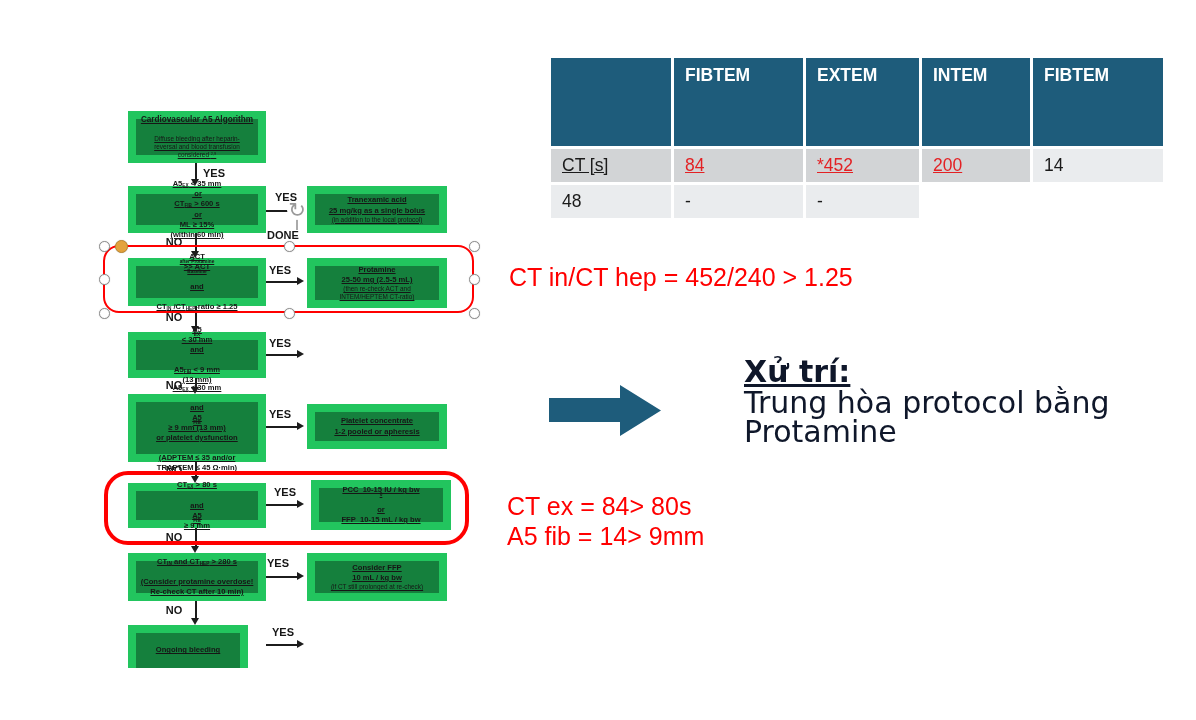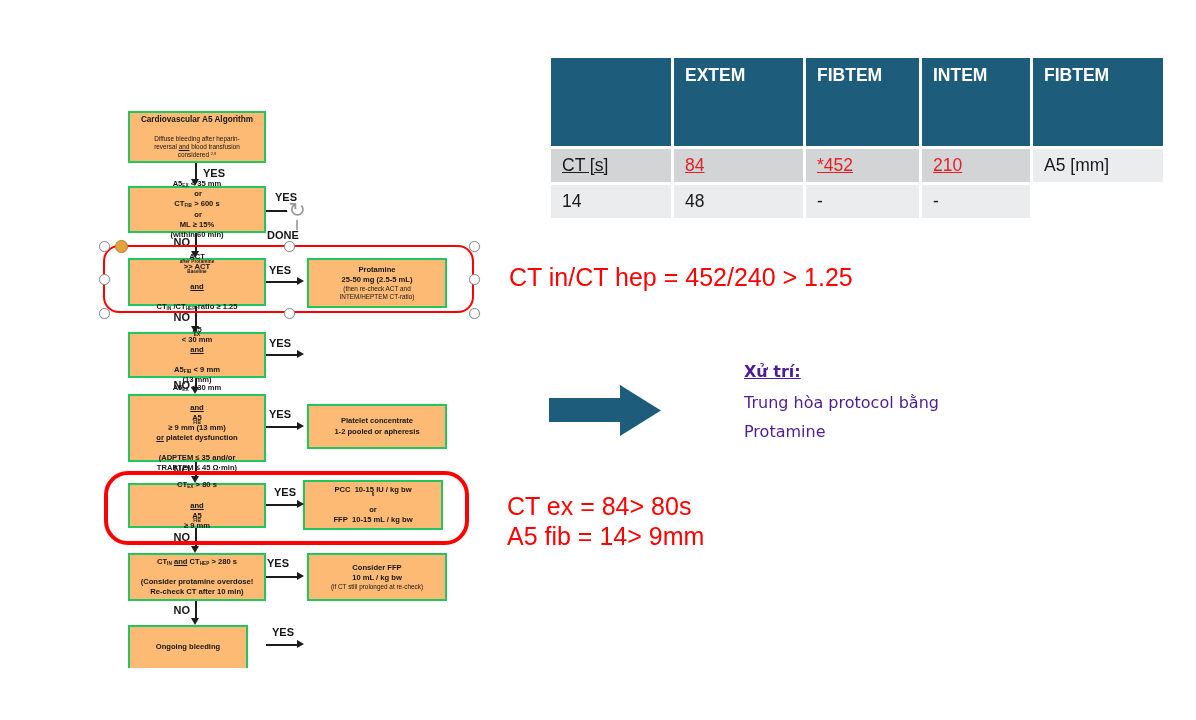--- a/index.html
+++ b/index.html
@@ -5,37 +5,37 @@
   :root{
     --teal:#1E5C7B; --red:#FF0000; --tableRed:#E32124;
     --row1bg:#D2D4D6; --row2bg:#EAECEE; --handleOrange:#E3A23D;
   }
   html,body{margin:0;padding:0;background:#fff;}
   #page{position:relative;width:1196px;height:720px;background:#fff;overflow:hidden;
         font-family:"Liberation Sans","DejaVu Sans",sans-serif;}
 
   
   #flowchart{position:absolute;left:95px;top:105px;width:385px;height:565px;}
-  .fbox{position:absolute;border:2px solid #22c55e;background:#fdba74;box-sizing:border-box;
+  .fbox{position:absolute;border:8px solid #22c55e;background:#15803d;box-sizing:border-box;
         display:flex;flex-direction:column;justify-content:center;text-align:center;
-        font-size:7.6px;line-height:1.32;color:#161616;padding:1px 3px;font-weight:600;}
+        font-size:7.6px;line-height:1.32;color:#161616;padding:1px 3px;font-weight:600;text-decoration:underline;}
   .fbox .small{font-size:6.4px;font-weight:400;line-height:1.25;}
   .fbox b{font-weight:800;}
   .fbox .t{font-size:8.2px;}
   .fbox sub{font-size:0.62em;vertical-align:-0.25em;line-height:0;}
   .fbox sup{font-size:0.62em;vertical-align:0.45em;line-height:0;}
   .cut{border-bottom:none;}
   .vline{position:absolute;width:2px;background:#1c1c1c;}
   .hline{position:absolute;height:2px;background:#1c1c1c;}
   .ah-d{position:absolute;width:0;height:0;border-left:4.5px solid transparent;
         border-right:4.5px solid transparent;border-top:7px solid #1c1c1c;}
   .ah-r{position:absolute;width:0;height:0;border-top:4.5px solid transparent;
         border-bottom:4.5px solid transparent;border-left:7px solid #1c1c1c;}
   .lbl{position:absolute;font-weight:bold;font-size:11px;color:#161616;white-space:nowrap;}
-  .no{width:32px;text-align:right;}
+  .no{width:32px;text-align:center;}
   .loop{position:absolute;font-size:21px;color:#9a9a9a;line-height:19px;background:#fff;
         border-radius:50%;width:20px;height:20px;text-align:center;}
   .gline{position:absolute;width:2px;background:#aaa;}
   .redrect{position:absolute;border:2.5px solid var(--red);border-radius:16px;background:transparent;box-sizing:border-box;}
   .redrect.thick{border-width:4px;border-radius:24px;}
   .handle{position:absolute;width:11px;height:11px;border-radius:50%;background:#fff;
           border:1.5px solid #8f8f8f;box-sizing:border-box;box-shadow:0 0 1px rgba(0,0,0,.3);}
   .handle.orange{width:13px;height:13px;background:var(--handleOrange);border-color:#bd8830;}
 
   
@@ -44,45 +44,46 @@
     grid-template-rows:88px 33px 33px;gap:3px;}
   .th{background:var(--teal);color:#fff;font-weight:bold;font-size:17.5px;
       padding:7px 0 0 11px;box-sizing:border-box;}
   .td{font-size:17.5px;color:#1a1a1a;display:flex;align-items:center;
       padding-left:11px;box-sizing:border-box;}
   .r1{background:var(--row1bg);text-decoration:underline;} .r2{background:var(--row2bg);}
   .redval{color:var(--tableRed);}
 
   
   .annot{position:absolute;color:var(--red);font-size:25px;line-height:30px;white-space:nowrap;}
-  #action-block{position:absolute;left:744px;top:357px;color:#4c1d95;font-size:16px;
+  #action-block{position:absolute;left:744px;top:357px;color:#0f172a;font-size:30px;
       line-height:29px;font-family:"DejaVu Sans",sans-serif;white-space:nowrap;}
   #action-title{font-weight:bold;text-decoration:underline;margin-bottom:2px;}
   #action-arrow{position:absolute;left:549px;top:384px;}
 </style>
 </head>
 <body>
 
 <div id="page">
 
   <div id="flowchart">
 
     <div class="fbox" style="left:33px;top:6px;width:138px;height:52px">
         <span class="t"><b>Cardiovascular A5 Algorithm</b></span>
         <br>
         <span class="small">Diffuse bleeding after heparin-<br>reversal <u>and</u> blood transfusion<br>considered <sup>2,9</sup></span>
       </div>
     <div class="fbox" style="left:33px;top:81px;width:138px;height:47px"><b>A5<sub>EX</sub> &lt; 35 mm</b> &nbsp;or<br><b>CT<sub>FIB</sub> &gt; 600 s</b> &nbsp;or<br><b>ML ≥ 15%</b> (within 60 min)</div>
+    <div class="fbox" style="left:212px;top:81px;width:140px;height:47px">Tranexamic acid<br>25 mg/kg as a single bolus<br><span class="small">(in addition to the local protocol)</span></div>
     <div class="fbox" style="left:33px;top:153px;width:138px;height:48px">ACT<sub>after Protamine</sub> &gt;&gt; ACT<sub>Baseline</sub><br><b><u>and</u></b><br><b>CT<sub>IN</sub> /CT<sub>HEP</sub>-ratio ≥ 1.25</b></div>
     <div class="fbox" style="left:212px;top:153px;width:140px;height:50px">Protamine<br>25-50 mg (2.5-5 mL)<br><span class="small">(then re-check ACT and<br>INTEM/HEPTEM CT-ratio)</span></div>
     <div class="fbox" style="left:33px;top:227px;width:138px;height:46px">A5<sub>EX</sub> &lt; 30 mm<br><u>and</u><br><b>A5<sub>FIB</sub> &lt; 9 mm</b> (13 mm)</div>
     <div class="fbox" style="left:33px;top:289px;width:138px;height:68px"><b>A5<sub>EX</sub> &lt; 30 mm</b><br><u>and</u> A5<sub>FIB</sub> ≥ 9 mm (13 mm)<br><b><u>or</u> platelet dysfunction</b><br>(ADPTEM ≤ 35 and/or<br>TRAPTEM ≤ 45 Ω·min)</div>
     <div class="fbox" style="left:212px;top:299px;width:140px;height:45px">Platelet concentrate<br>1-2 pooled or apheresis</div>
     <div class="fbox" style="left:33px;top:378px;width:138px;height:45px"><b>CT<sub>EX</sub> &gt; 80 s</b><br><u>and</u> A5<sub>FIB</sub> ≥ 9 mm</div>
-    <div class="fbox" style="left:208px;top:375px;width:140px;height:50px">PCC&nbsp;&nbsp;10-15 IU / kg bw <sup>6</sup><br>or<br>FFP&nbsp;&nbsp;10-15 mL / kg bw</div>
+    <div class="fbox" style="left:216px;top:375px;width:140px;height:50px">PCC&nbsp;&nbsp;10-15 IU / kg bw <sup>6</sup><br>or<br>FFP&nbsp;&nbsp;10-15 mL / kg bw</div>
     <div class="fbox" style="left:33px;top:448px;width:138px;height:48px"><b>CT<sub>IN</sub> <u>and</u> CT<sub>HEP</sub> &gt; 280 s</b><br>(Consider protamine overdose!<br>Re-check CT after 10 min)</div>
     <div class="fbox" style="left:212px;top:448px;width:140px;height:48px">Consider FFP<br>10 mL / kg bw<br><span class="small">(if CT still prolonged at re-check)</span></div>
     <div class="fbox cut" style="left:33px;top:520px;width:120px;height:43px">Ongoing bleeding</div>
 
     <i class="vline" style="left:100px;top:58px;height:16px"></i>
       <i class="ah-d" style="left:96px;top:74px"></i>
     <i class="vline" style="left:100px;top:128px;height:18px"></i>
       <i class="ah-d" style="left:96px;top:146px"></i>
     <i class="vline" style="left:100px;top:201px;height:20px"></i>
       <i class="ah-d" style="left:96px;top:221px"></i>
@@ -139,31 +140,30 @@
     <i class="handle" style="left:4px;top:169px"></i>
     <i class="handle" style="left:374px;top:169px"></i>
     <i class="handle" style="left:4px;top:203px"></i>
     <i class="handle" style="left:189px;top:203px"></i>
     <i class="handle" style="left:374px;top:203px"></i>
     <i class="handle orange" style="left:20px;top:135px"></i>
   </div>
 
   <div id="rotem-table">
     <div class="th"></div>
+    <div class="th">FIBTEM</div>
     <div class="th">EXTEM</div>
-    <div class="th">FIBTEM</div>
     <div class="th">INTEM</div>
     <div class="th">FIBTEM</div>
 
     <div class="td r1">CT [s]</div>
     <div class="td r1 redval">84</div>
     <div class="td r1 redval">*452</div>
-    <div class="td r1 redval">210</div>
+    <div class="td r1 redval">200</div>
 
-    <div class="td r2">A5 [mm]</div>
     <div class="td r2">14</div>
     <div class="td r2">48</div>
     <div class="td r2">-</div>
     <div class="td r2">-</div>
   </div>
 
   <div class="annot" style="left:509px;top:262px">CT in/CT hep = 452/240 &gt; 1.25</div>
 
   <div class="annot" style="left:507px;top:491px">
     <div>CT ex = 84&gt; 80s</div>

